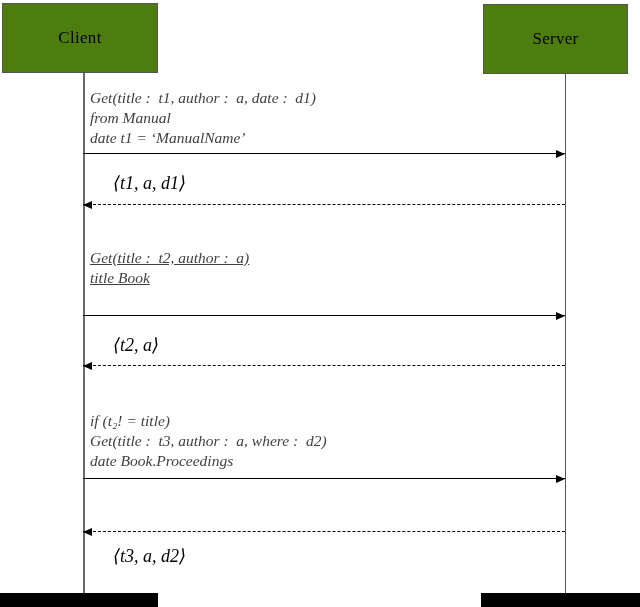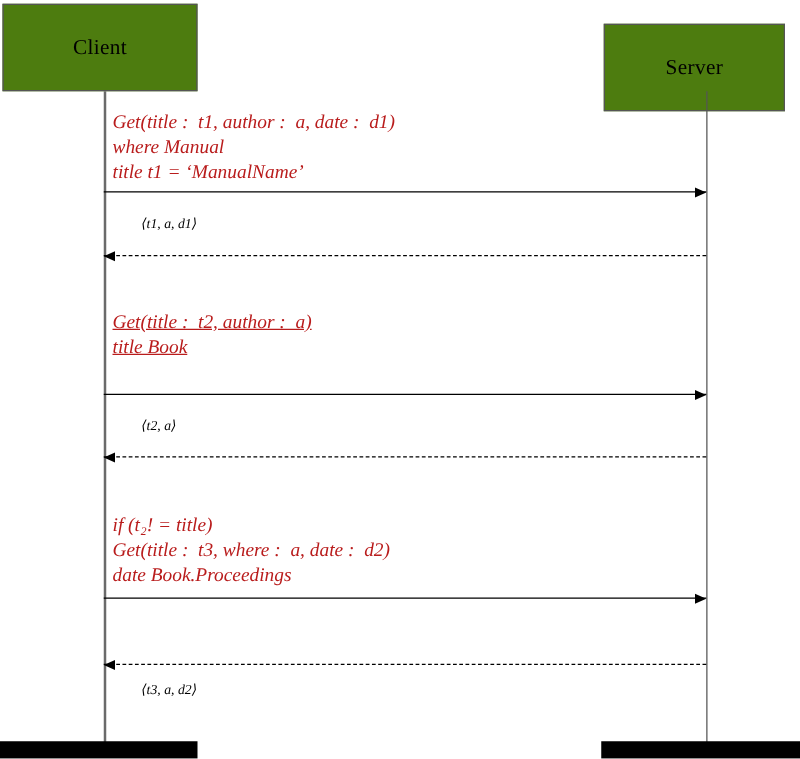--- a/index.html
+++ b/index.html
@@ -73,64 +73,64 @@
   }
 
   
   .msg-text {
     position: absolute;
     font-family: "Liberation Serif", "DejaVu Serif", serif;
     font-size: 15.5px;
     line-height: 20px;
     white-space: pre;
     font-style: italic;
-    color: #b91c1c;
+    color: #404040;
   }
   .msg-text .ln { display: block; }
   .reply-text {
     position: absolute;
     font-family: "Liberation Serif", "DejaVu Serif", serif;
-    font-size: 11px;
+    font-size: 18px;
     font-style: italic;
     white-space: pre;
     color: #000000;
   }
 </style>
 </head>
 <body>
 
 <div id="canvas">
 
   <div class="actor-box" id="box-client" style="left: 2px; top: 3px; width: 156px; height: 70px;">
     <span class="actor-label">Client</span>
   </div>
 
-  <div class="actor-box" id="box-server" style="left: 483px; top: 19px; width: 145px; height: 70px;">
+  <div class="actor-box" id="box-server" style="left: 483px; top: 4px; width: 145px; height: 70px;">
     <span class="actor-label">Server</span>
   </div>
 
   <div class="lifeline thick" id="lifeline-client" style="left: 83px; top: 73px; height: 521px;"></div>
   <div class="lifeline" id="lifeline-server" style="left: 565px; top: 73px; height: 521px;"></div>
 
   <div id="messages-layer">
       <div class="arrow-line" style="left: 83px; top: 153px; width: 482px;"></div>
       <div class="arrow-head-right" style="top: 149.5px; left: 556px;"></div>
-      <div class="msg-text" style="left: 90px; top: 88px;"><span class="ln">Get(title :  t1, author :  a, date :  d1)</span><span class="ln">where Manual</span><span class="ln">title t1 = ‘ManualName’</span></div>
+      <div class="msg-text" style="left: 90px; top: 88px;"><span class="ln">Get(title :  t1, author :  a, date :  d1)</span><span class="ln">from Manual</span><span class="ln">date t1 = ‘ManualName’</span></div>
       <div class="arrow-line dashed" style="left: 83px; top: 204px; width: 482px;"></div>
       <div class="arrow-head-left" style="top: 200.5px; left: 83px;"></div>
       <div class="reply-text" style="left: 113px; top: 172px;"><span class="ln">⟨t1, a, d1⟩</span></div>
       <div class="arrow-line" style="left: 83px; top: 315px; width: 482px;"></div>
       <div class="arrow-head-right" style="top: 311.5px; left: 556px;"></div>
       <div class="msg-text" style="left: 90px; top: 248px; text-decoration: underline;"><span class="ln">Get(title :  t2, author :  a)</span><span class="ln">title Book</span></div>
       <div class="arrow-line dashed" style="left: 83px; top: 365px; width: 482px;"></div>
       <div class="arrow-head-left" style="top: 361.5px; left: 83px;"></div>
       <div class="reply-text" style="left: 113px; top: 334px; font-style: italic;"><span class="ln">⟨t2, a⟩</span></div>
       <div class="arrow-line" style="left: 83px; top: 478px; width: 482px;"></div>
       <div class="arrow-head-right" style="top: 474.5px; left: 556px;"></div>
-      <div class="msg-text" style="left: 90px; top: 411px;"><span class="ln">if (t₂! = title)</span><span class="ln">Get(title :  t3, where :  a, date :  d2)</span><span class="ln">date Book.Proceedings</span></div>
+      <div class="msg-text" style="left: 90px; top: 411px;"><span class="ln">if (t₂! = title)</span><span class="ln">Get(title :  t3, author :  a, where :  d2)</span><span class="ln">date Book.Proceedings</span></div>
       <div class="arrow-line dashed" style="left: 83px; top: 531px; width: 482px;"></div>
       <div class="arrow-head-left" style="top: 527.5px; left: 83px;"></div>
       <div class="reply-text" style="left: 113px; top: 500px; margin-top: 45px;"><span class="ln">⟨t3, a, d2⟩</span></div>
     </div>
 
   <div class="end-bar" id="end-bar-client" style="left: 0px; top: 593px; width: 158px; height: 14px;"></div>
   <div class="end-bar" id="end-bar-server" style="left: 481px; top: 593px; width: 159px; height: 14px;"></div>
 
 </div>
 

